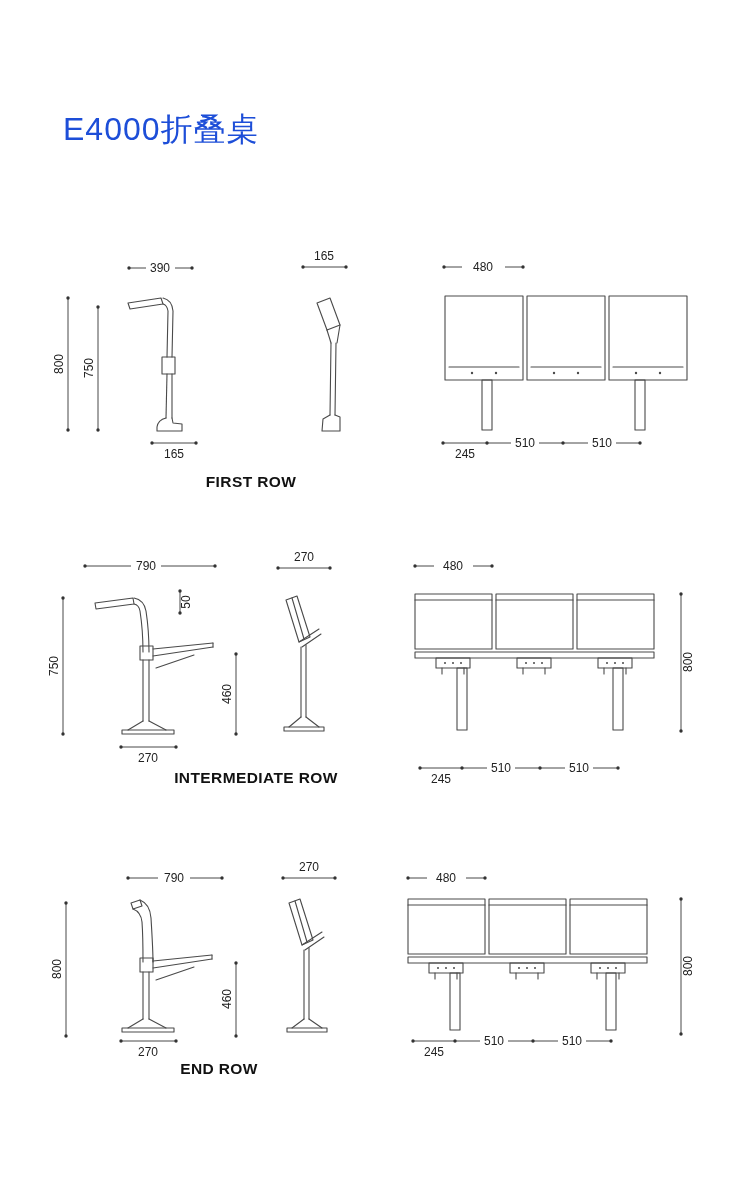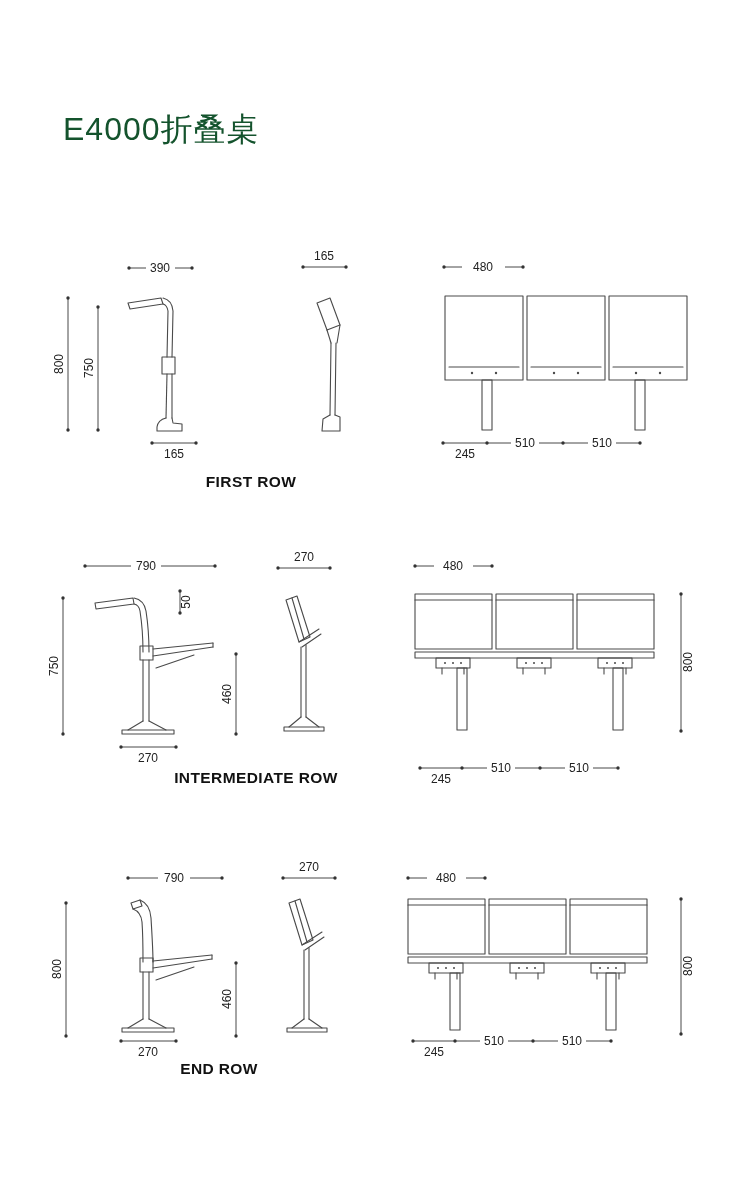--- a/index.html
+++ b/index.html
@@ -1,18 +1,18 @@
 <!DOCTYPE html>
 <html><head>
 <meta charset="utf-8">
 <style>
   html,body{margin:0;padding:0;background:#ffffff;}
   .page{position:relative;width:750px;height:1200px;background:#fff;overflow:hidden;
         font-family:"Liberation Sans",sans-serif;}
-  .page-title{position:absolute;left:63px;top:108px;font-size:32px;color:#14532d;
+  .page-title{position:absolute;left:63px;top:108px;font-size:32px;color:#1d4ed8;
         font-weight:500;letter-spacing:1px;}
   svg{position:absolute;left:0;top:0;}
   .art{fill:none;stroke:#4a4a4a;stroke-width:1.1;stroke-linejoin:round;stroke-linecap:round;}
   .artd{fill:#4a4a4a;stroke:none;}
   .dim{stroke:#333;stroke-width:0.9;}
   .dot{fill:#333;stroke:none;}
   .dt{font:12px "Liberation Sans",sans-serif;fill:#222;}
   .lbl{font:600 15.5px "Liberation Sans",sans-serif;fill:#111;letter-spacing:0.4px;}
   .mid{text-anchor:middle;}
 </style>

